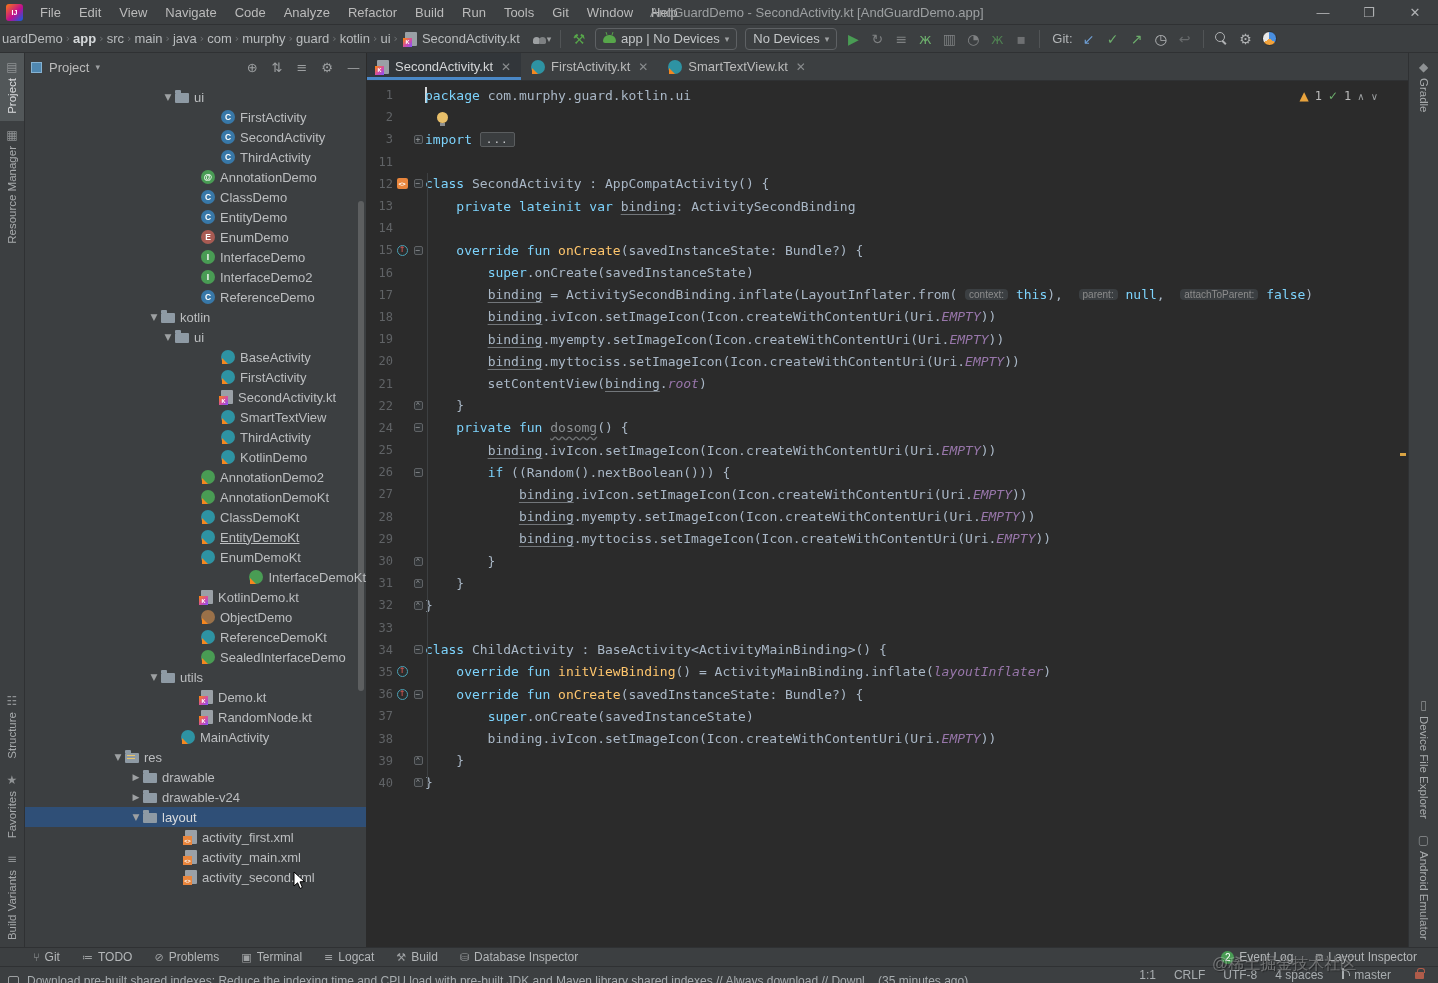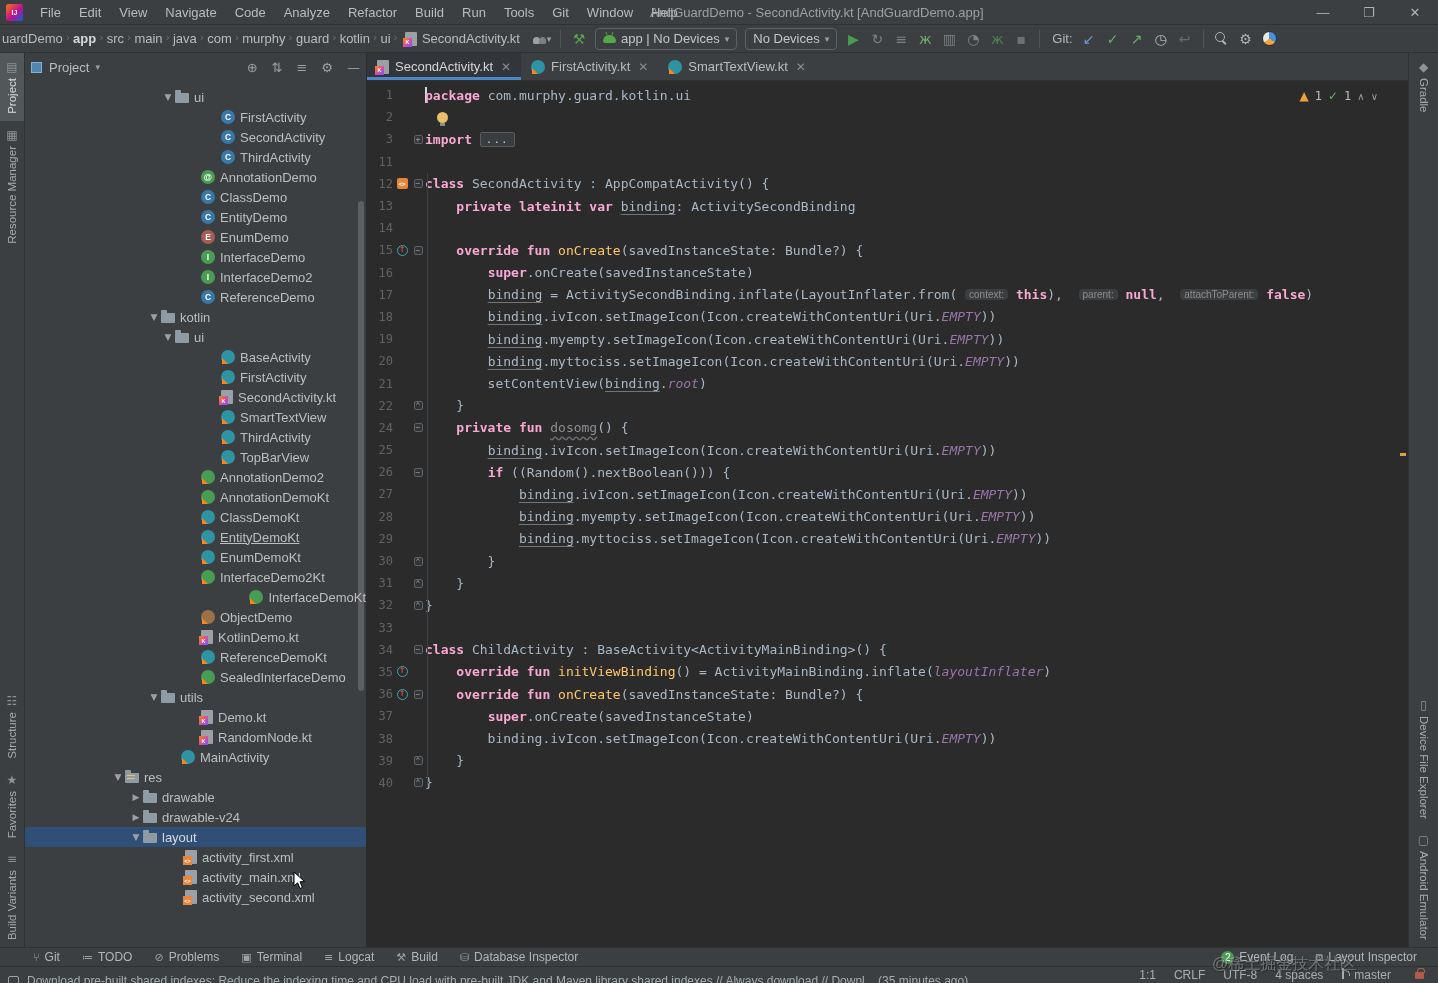--- a/index.html
+++ b/index.html
@@ -86,21 +86,21 @@
   #tabbar { height:28px; background:#3c3f41; display:flex; border-bottom:1px solid #2f3133; }
   .tab { display:flex; align-items:center; gap:6px; padding:0 10px; color:#bbbbbb; position:relative; }
   .tab.active { background:#32363a; color:#d4d6d8; box-shadow:inset 0 -3px 0 #4a88c7; }
   .tab .x { color:#8a8d8f; font-size:12px; margin-left:2px; }
   #code-area { position:relative; height:866px; overflow:hidden; font-family:"DejaVu Sans Mono", monospace; font-size:13px; padding-top:3px; }
   .cline { height:22.2px; display:flex; align-items:center; white-space:pre; }
   .lnum { width:26px; text-align:right; color:#606366; font-size:12px; flex:none; }
   .gico { width:18px; flex:none; display:flex; justify-content:center; align-items:center; }
   .fold { width:14px; flex:none; display:flex; justify-content:center; align-items:center; color:#85898c; }
   .foldbox { width:9px; height:9px; border:1px solid #5f6265; border-radius:2px; font-size:8px; line-height:7px; text-align:center; color:#9da0a2; background:#313436; }
-  .s-k { color:#f9a8d4;font-weight:bold; } .s-f { color:#ffc66d; } .s-d { color:#a9b7c6; }
+  .s-k { color:#7dd3fc; } .s-f { color:#ffc66d; } .s-d { color:#a9b7c6; }
   .s-p { color:#9876aa; font-style:italic; }
   .s-g { color:#8c9093; text-decoration:underline wavy #6e7173; text-underline-offset:3px; }
   .s-u { color:#a9b7c6; text-decoration:underline; text-underline-offset:3px; text-decoration-color:#72767a; }
   .s-h { color:#8c8c8c; background:#3b3f42; border-radius:4px; padding:0 4px; font-size:10px; font-family:"Liberation Sans",sans-serif; }
   .s-fold { color:#c8cacc; background:#3a3d3f; border:1px solid #5a5d5f; border-radius:2px; padding:0 5px; font-size:11px; letter-spacing:1px; }
   .caret { display:inline-block; width:1.5px; height:16px; background:#d4d6d8; margin-right:-1.5px; vertical-align:middle; }
   .bulb { width:11px; height:11px; border-radius:50%; background:#e8bf6a; position:relative; display:inline-block; margin-left:12px; }
   .bulb::after { content:""; position:absolute; left:3px; bottom:-3px; width:5px; height:3px; background:#8a8d8f; }
   .ovr-ico { width:11px; height:11px; border-radius:50%; border:1.5px solid #4aa0b5; color:#c75450; font-size:8px; line-height:8px; text-align:center; font-weight:bold; }
   .xml-ico { width:11px; height:11px; background:#e8853c; border-radius:2px; color:#fff; font-size:6px; font-weight:bold; display:flex; align-items:center; justify-content:center; }
@@ -153,21 +153,21 @@
     </div>
   <div id="win-title">AndGuardDemo - SecondActivity.kt [AndGuardDemo.app]</div>
   <div class="winbtns">
     <div class="winbtn">—</div>
     <div class="winbtn">❐</div>
     <div class="winbtn">✕</div>
   </div>
 </div>
 
 <div id="toolbar" class="abs">
-  <div id="breadcrumbs" style="display:flex;">
+  <div id="breadcrumbs" style="display:flex;align-items:center;">
       <span class="crumb">uardDemo</span>
       <span class="crumb-sep glyph">›</span>
       <span class="crumb bold">app</span>
       <span class="crumb-sep glyph">›</span>
       <span class="crumb">src</span>
       <span class="crumb-sep glyph">›</span>
       <span class="crumb">main</span>
       <span class="crumb-sep glyph">›</span>
       <span class="crumb">java</span>
       <span class="crumb-sep glyph">›</span>
@@ -398,21 +398,21 @@
         <span class="t-ico">
           <span class="i-circ bg-kc karrow"></span>
         </span>
         <span class="tlabel">ThirdActivity</span>
       </div>
       <div class="trow" style="padding-left: 182px;">
         <span class="chev glyph"></span>
         <span class="t-ico">
           <span class="i-circ bg-kc karrow"></span>
         </span>
-        <span class="tlabel">TopBarView</span>
+        <span class="tlabel">KotlinDemo</span>
       </div>
       <div class="trow" style="padding-left: 162px;">
         <span class="chev glyph"></span>
         <span class="t-ico">
           <span class="i-circ bg-a karrow"></span>
         </span>
         <span class="tlabel">AnnotationDemo2</span>
       </div>
       <div class="trow" style="padding-left: 162px;">
         <span class="chev glyph"></span>
@@ -435,49 +435,42 @@
         </span>
         <span class="tlabel">EntityDemoKt</span>
       </div>
       <div class="trow" style="padding-left: 162px;">
         <span class="chev glyph"></span>
         <span class="t-ico">
           <span class="i-circ bg-kc karrow"></span>
         </span>
         <span class="tlabel">EnumDemoKt</span>
       </div>
-      <div class="trow" style="padding-left: 162px;">
+      <div class="trow" style="padding-left: 162px; justify-content: flex-end;">
         <span class="chev glyph"></span>
         <span class="t-ico">
           <span class="i-circ bg-a karrow"></span>
         </span>
-        <span class="tlabel">InterfaceDemo2Kt</span>
-      </div>
-      <div class="trow" style="padding-left: 162px; justify-content: flex-end;">
-        <span class="chev glyph"></span>
-        <span class="t-ico">
-          <span class="i-circ bg-a karrow"></span>
-        </span>
         <span class="tlabel">InterfaceDemoKt</span>
-      </div>
-      <div class="trow" style="padding-left: 162px;">
-        <span class="chev glyph"></span>
-        <span class="t-ico">
-          <span class="i-circ bg-o karrow"></span>
-        </span>
-        <span class="tlabel">ObjectDemo</span>
       </div>
       <div class="trow" style="padding-left: 162px;">
         <span class="chev glyph"></span>
         <span class="t-ico">
           <span class="i-file">
             <span class="sq sq-kt">K</span>
           </span>
         </span>
         <span class="tlabel">KotlinDemo.kt</span>
+      </div>
+      <div class="trow" style="padding-left: 162px;">
+        <span class="chev glyph"></span>
+        <span class="t-ico">
+          <span class="i-circ bg-o karrow"></span>
+        </span>
+        <span class="tlabel">ObjectDemo</span>
       </div>
       <div class="trow" style="padding-left: 162px;">
         <span class="chev glyph"></span>
         <span class="t-ico">
           <span class="i-circ bg-kc karrow"></span>
         </span>
         <span class="tlabel">ReferenceDemoKt</span>
       </div>
       <div class="trow" style="padding-left: 162px;">
         <span class="chev glyph"></span>

